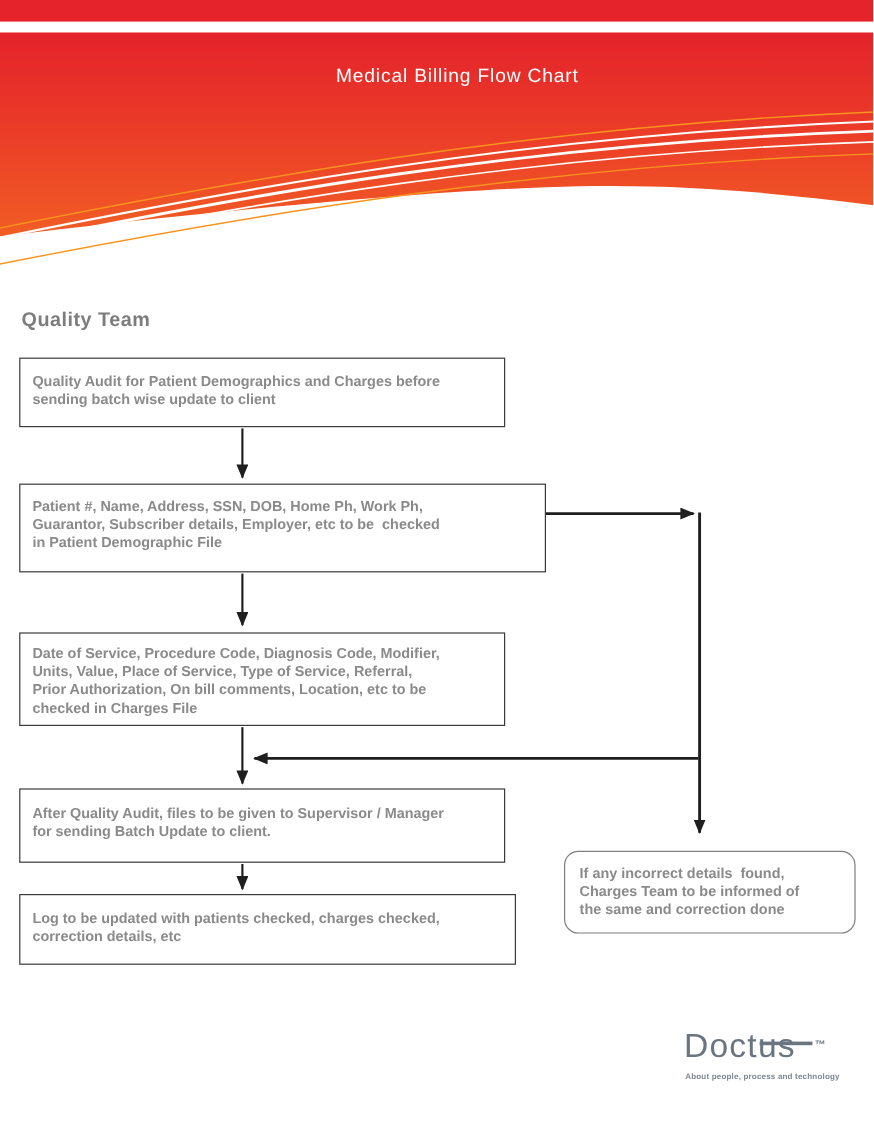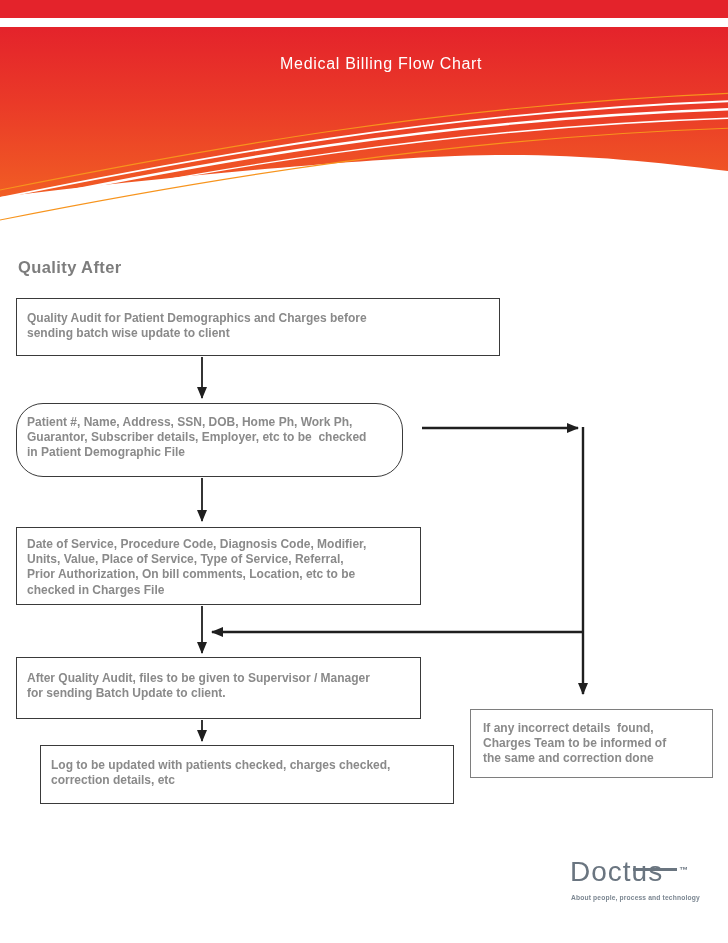--- a/index.html
+++ b/index.html
@@ -19,26 +19,26 @@
   .section-heading {
     position:absolute; left:18px; top:258px;
     font-size:16.5px; font-weight:bold; color:#7d7d7d; letter-spacing:0.4px;
   }
   .connectors { position:absolute; top:0; left:0; pointer-events:none; }
   .fbox {
     position:absolute; box-sizing:border-box; background:#ffffff;
     border:1px solid #3a3a3a; color:#8a8a8a; font-weight:bold;
     font-size:12px; line-height:15.2px; white-space:pre-wrap;
   }
-  #box-quality-audit       { left:16px;  top:298px; width:484px; height:58px; padding:12px 10px; }
-  #box-patient-demo        { left:16px;  top:403px; width:387px; height:74px; padding:11px 10px;border-radius:27px; }
+  #box-quality-audit       { left:16px;  top:298px; width:405px; height:58px; padding:12px 10px; }
+  #box-patient-demo        { left:16px;  top:403px; width:439px; height:74px; padding:11px 10px; }
   #box-charges-file        { left:16px;  top:527px; width:405px; height:78px; padding:9px 10px; }
   #box-supervisor          { left:16px;  top:657px; width:405px; height:62px; padding:13px 10px; }
-  #box-log-update          { left:16px;  top:745px; width:414px; height:59px; padding:12px 10px;margin-left:24px; }
-  #box-incorrect-details   { left:470px; top:709px; width:243px; height:69px; padding:11px 12px; border-color:#7e7e7e; }
+  #box-log-update          { left:16px;  top:745px; width:414px; height:59px; padding:12px 10px; }
+  #box-incorrect-details   { left:470px; top:709px; width:243px; height:69px; padding:11px 12px; border-color:#7e7e7e;border-radius:12px; }
   .logo { position:absolute; left:570px; top:856px; width:140px; height:50px; color:#6a7580; }
   .logo-word {
     position:absolute; left:0; top:0; font-size:28px; letter-spacing:1px; line-height:32px;
   }
   .logo-bar { position:absolute; left:63px; top:12px; width:44px; height:3px; background:#6a7580; }
   .logo-tm  { position:absolute; left:109px; top:9px; font-size:9px; font-weight:bold; }
   .logo-tagline {
     position:absolute; left:1px; top:38px; font-size:6.7px; font-weight:bold;
     letter-spacing:0.15px; color:#7b8691; white-space:nowrap;
   }
@@ -60,21 +60,21 @@
     <path d="M0,27 L728,27 L728,171 C640,160 560,152 455,156 C330,161 150,179 0,197 Z" fill="url(#hdrGrad)"></path>
     <path d="M-10,192 C200,150 440,105 735,93" stroke="#f7941d" stroke-width="1.2" fill="none"></path>
     <path d="M-10,200 C200,157 440,112 735,101" stroke="#ffffff" stroke-width="1.8" fill="none"></path>
     <path d="M-10,207 C200,163 440,119 735,109" stroke="#ffffff" stroke-width="2.4" fill="none"></path>
     <path d="M-10,214 C200,170 450,127 735,118" stroke="#ffffff" stroke-width="1.4" fill="none"></path>
     <path d="M-10,222 C210,178 460,137 735,128" stroke="#f7941d" stroke-width="1.2" fill="none"></path>
   </svg>
 
   <div class="doc-title">Medical Billing Flow Chart</div>
 
-  <div class="section-heading">Quality After</div>
+  <div class="section-heading">Quality Team</div>
 
   <svg class="connectors" width="728" height="943" viewBox="0 0 728 943" aria-hidden="true">
     <defs>
       <marker id="arrow" viewBox="0 0 12 10" markerWidth="12" markerHeight="10" refX="11" refY="5" orient="auto" markerUnits="userSpaceOnUse">
         <path d="M0,0 L12,5 L0,10 Z" fill="#1f1f1f"></path>
       </marker>
     </defs>
     <path d="M202,357 L202,398" stroke="#1f1f1f" stroke-width="1.8" fill="none" marker-end="url(#arrow)"></path>
     <path d="M202,478 L202,521" stroke="#1f1f1f" stroke-width="1.8" fill="none" marker-end="url(#arrow)"></path>
     <path d="M202,606 L202,653" stroke="#1f1f1f" stroke-width="1.8" fill="none" marker-end="url(#arrow)"></path>

